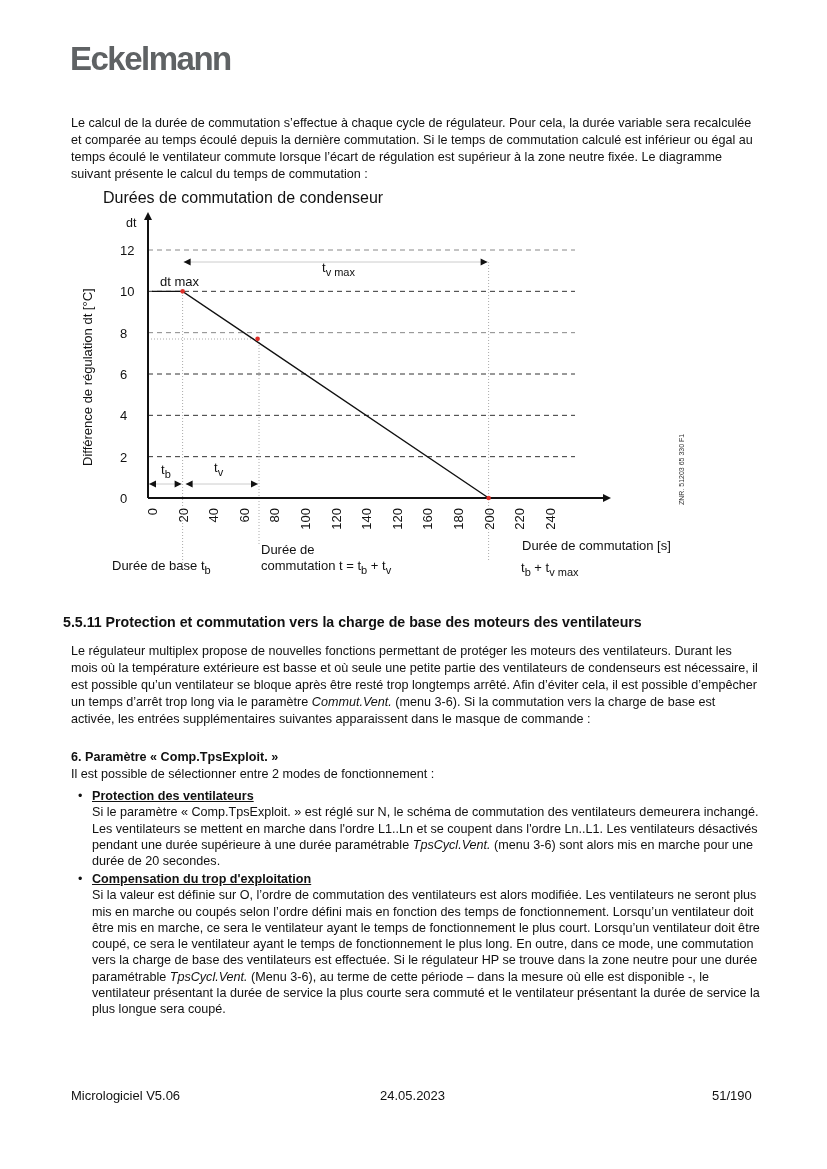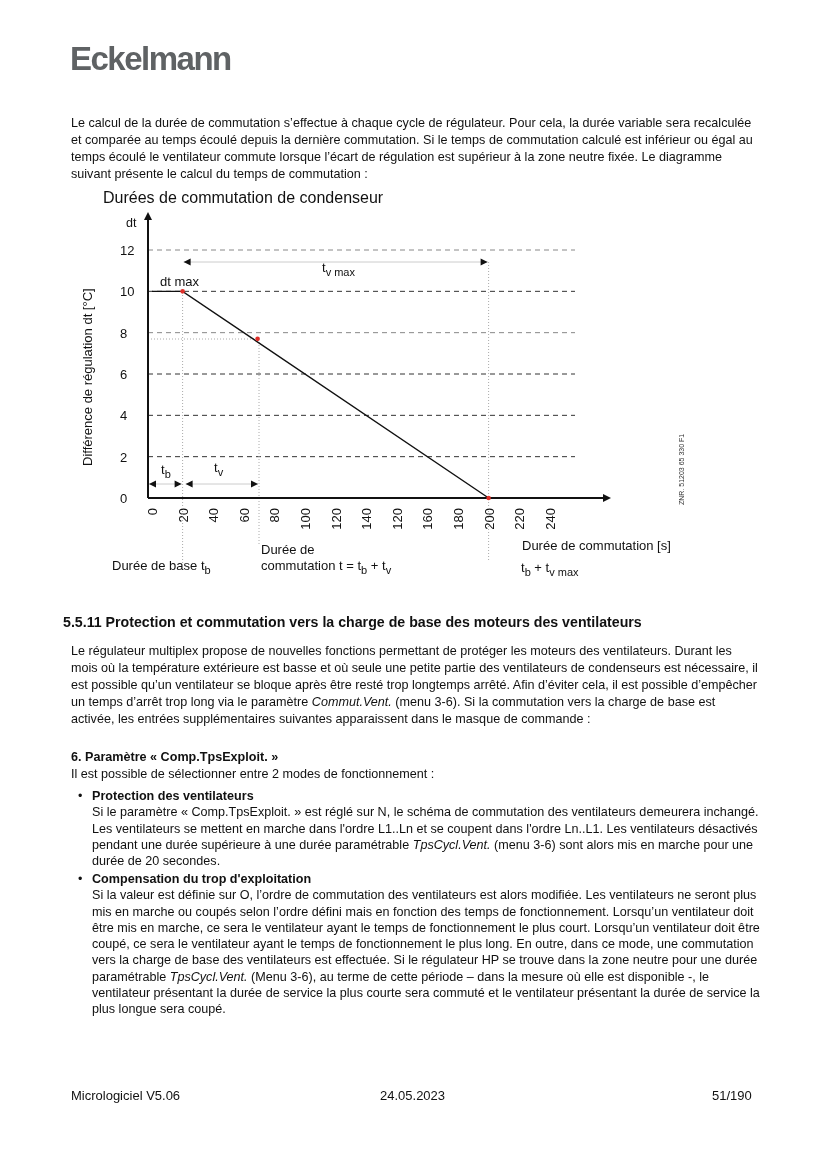--- a/index.html
+++ b/index.html
@@ -7,21 +7,21 @@
   .logo { position:absolute; left:70px; top:40px; font-family:"Liberation Sans", sans-serif; font-weight:bold; font-size:33px; color:#5f6264; letter-spacing:-1.5px; }
   .para { position:absolute; left:71px; width:690px; font-size:12.6px; line-height:17px; }
   .p1 { top:115px; }
   .chart-svg { position:absolute; left:0; top:180px; }
   .h2 { position:absolute; left:63px; top:614px; font-size:14.2px; font-weight:bold; }
   .p2 { top:643px; }
   .h3 { position:absolute; left:71px; top:750px; font-size:12.6px; font-weight:bold; }
   .p3 { top:766px; }
   .bullet { position:absolute; left:78px; font-size:12.6px; line-height:16.3px; width:690px; }
   .bullet .dot { position:absolute; left:0; top:0; }
-  .bullet .btitle { position:absolute; left:14px; font-weight:bold; }
+  .bullet .btitle { position:absolute; left:14px; font-weight:bold;text-decoration:underline; }
   .bullet .btext { position:absolute; left:14px; top:16.3px; width:676px; }
   .b1 { top:788px; }
   .b2 { top:871px; }
   .footer { position:absolute; top:1088px; font-size:13px; }
   .f-left { left:71px; }
   .f-mid { left:380px; }
   .f-right { left:712px; }
   i { }
 </style>
 </head>

